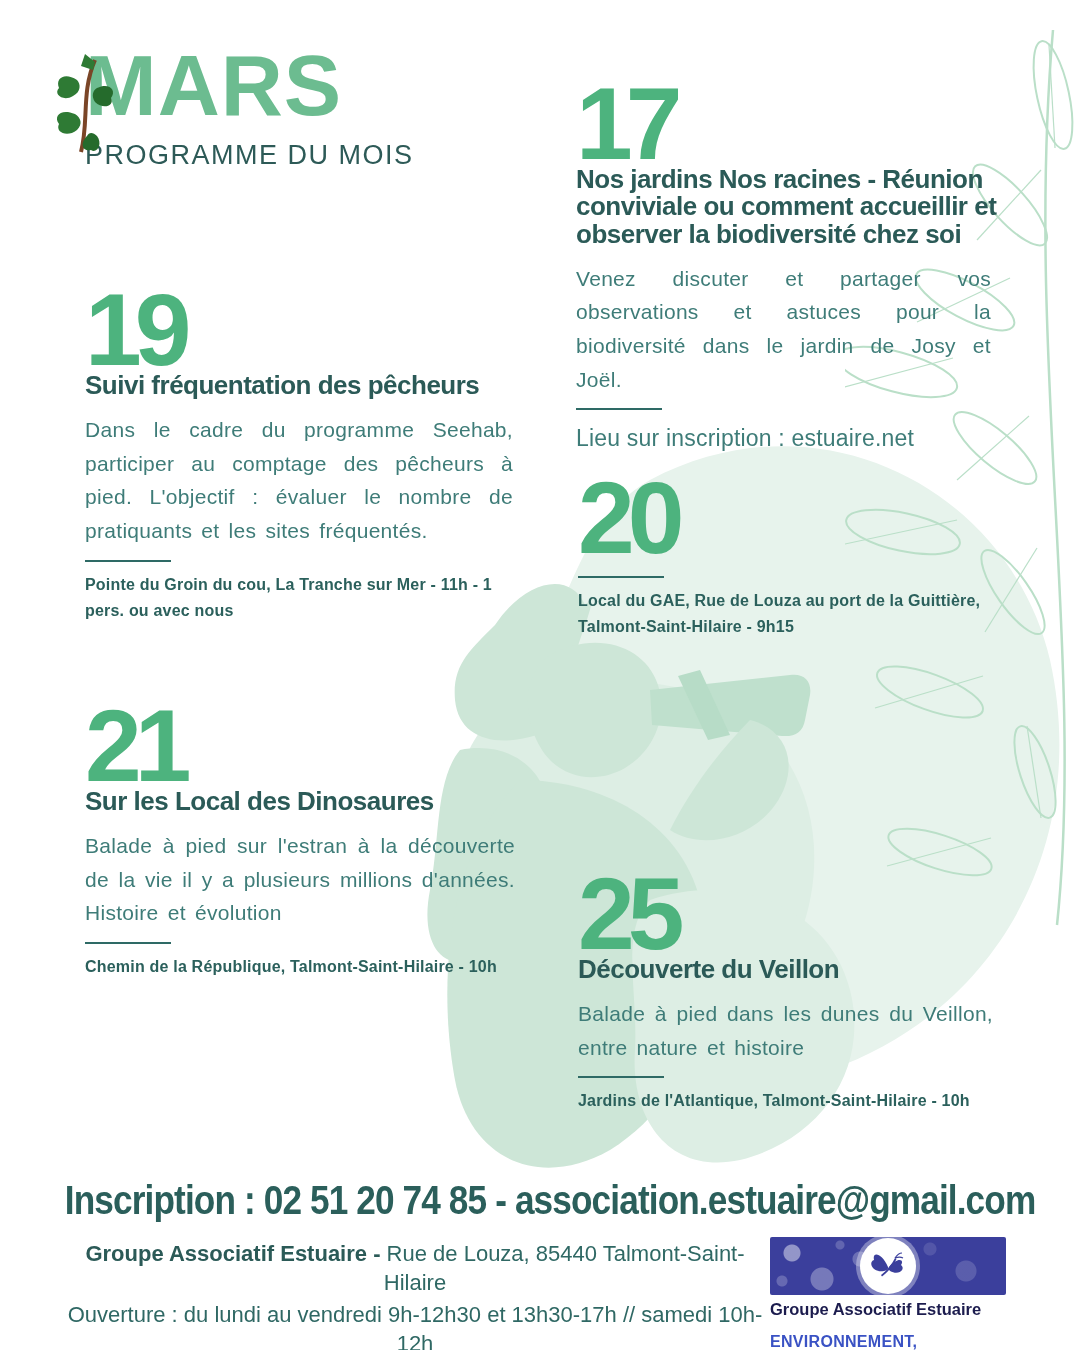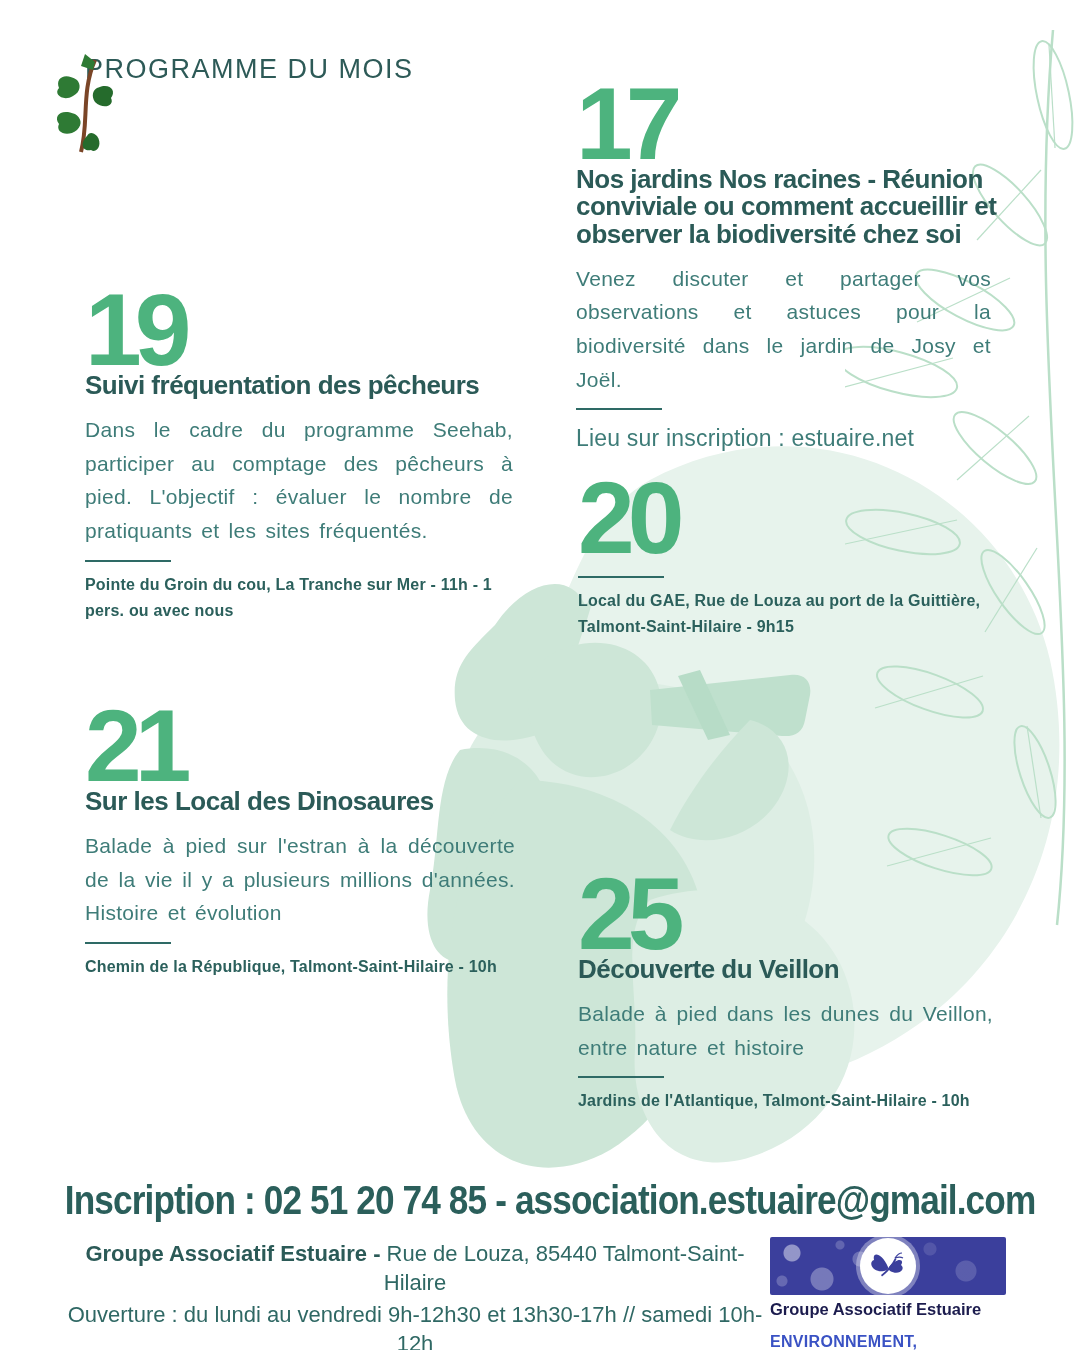--- a/index.html
+++ b/index.html
@@ -149,20 +149,21 @@
 
   <header class="header">
     <svg class="ivy" viewBox="0 0 78 102" aria-hidden="true">
       <path d="M30,100 C38,70 30,40 44,8" stroke="#7a4527" stroke-width="4" fill="none"></path>
       <path d="M44,10 L34,2 L30,14 L42,18 Z" fill="#2e7a34"></path>
       <path d="M26,28 C14,20 4,26 8,36 C2,42 12,50 22,44 C30,40 30,32 26,28 Z" fill="#2e7a34"></path>
       <path d="M46,36 C58,30 66,38 60,46 C64,54 52,58 44,50 C40,44 42,38 46,36 Z" fill="#256b2c"></path>
       <path d="M24,62 C10,56 2,64 8,72 C4,80 16,86 26,78 C32,72 30,66 24,62 Z" fill="#2e7a34"></path>
       <path d="M36,84 C28,92 32,100 40,98 C46,102 52,92 46,84 C42,80 38,80 36,84 Z" fill="#256b2c"></path>
     </svg>
+    <h1 class="month">MARS</h1>
     <div class="subtitle">PROGRAMME DU MOIS</div>
   </header>
 
   <section class="event pos-e17">
     <div class="event-day">17</div>
     <h2 class="event-title">Nos jardins Nos racines - Réunion conviviale ou comment accueillir et observer la biodiversité chez soi</h2>
     <p class="event-desc">Venez discuter et partager vos observations et astuces pour la biodiversité dans le jardin de Josy et Joël.</p>
     <div class="divider"></div>
     <p class="event-loc loc-regular">Lieu sur inscription : estuaire.net</p>
   </section>

